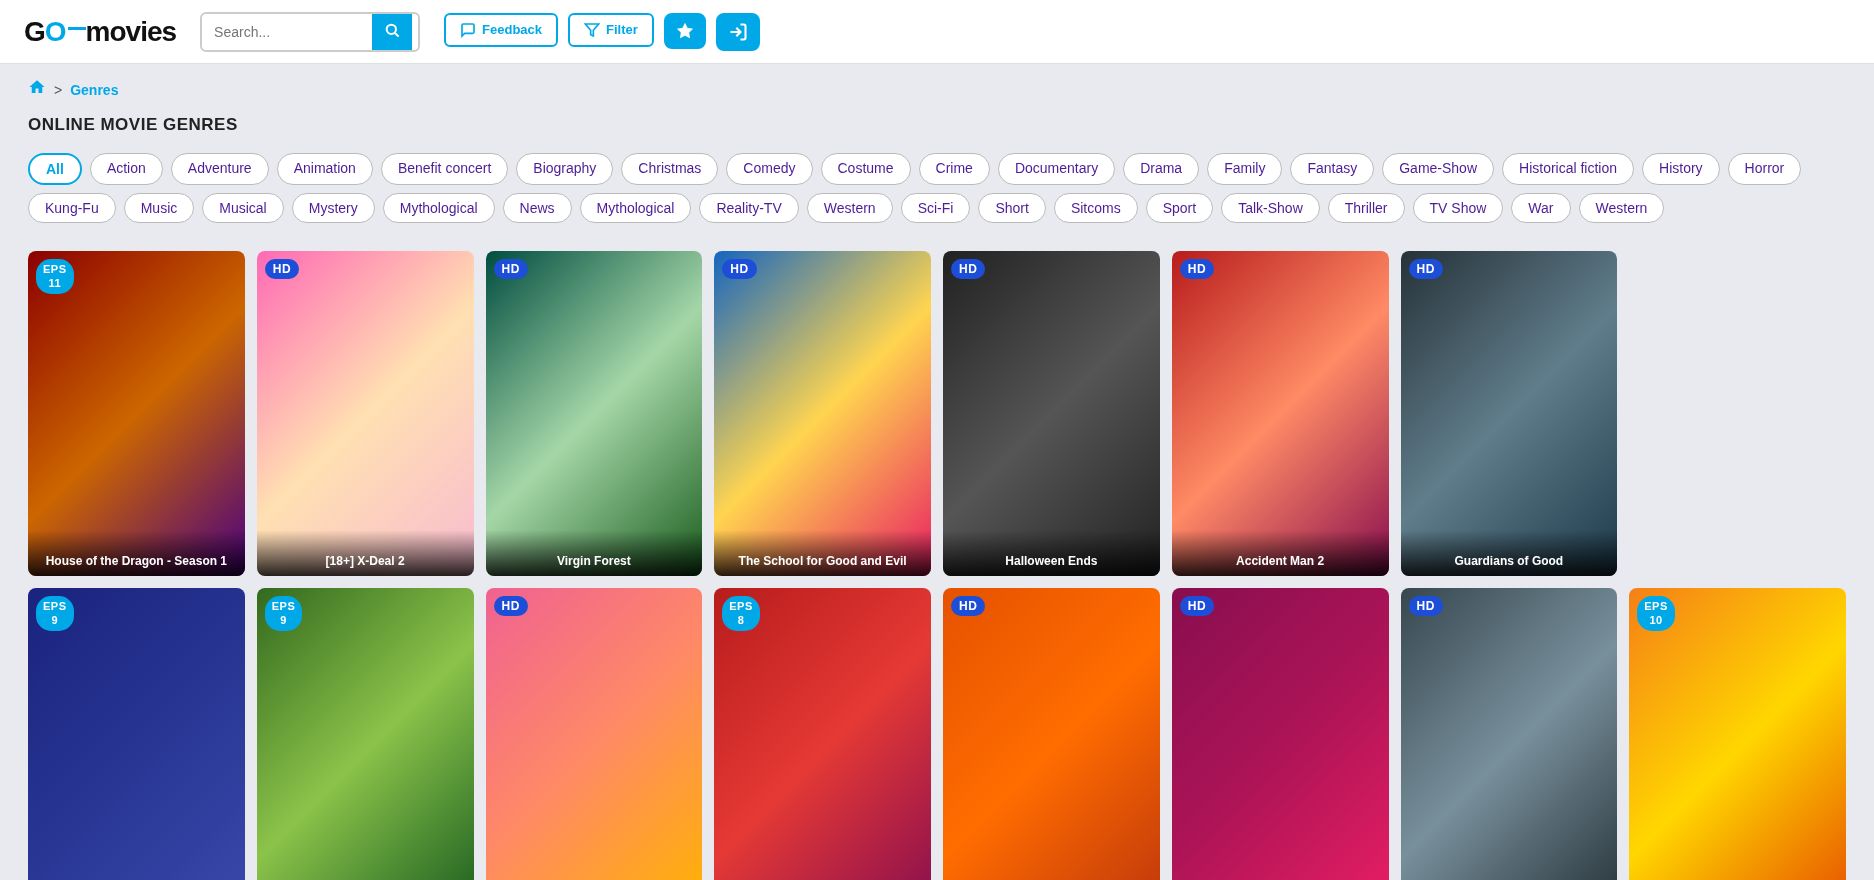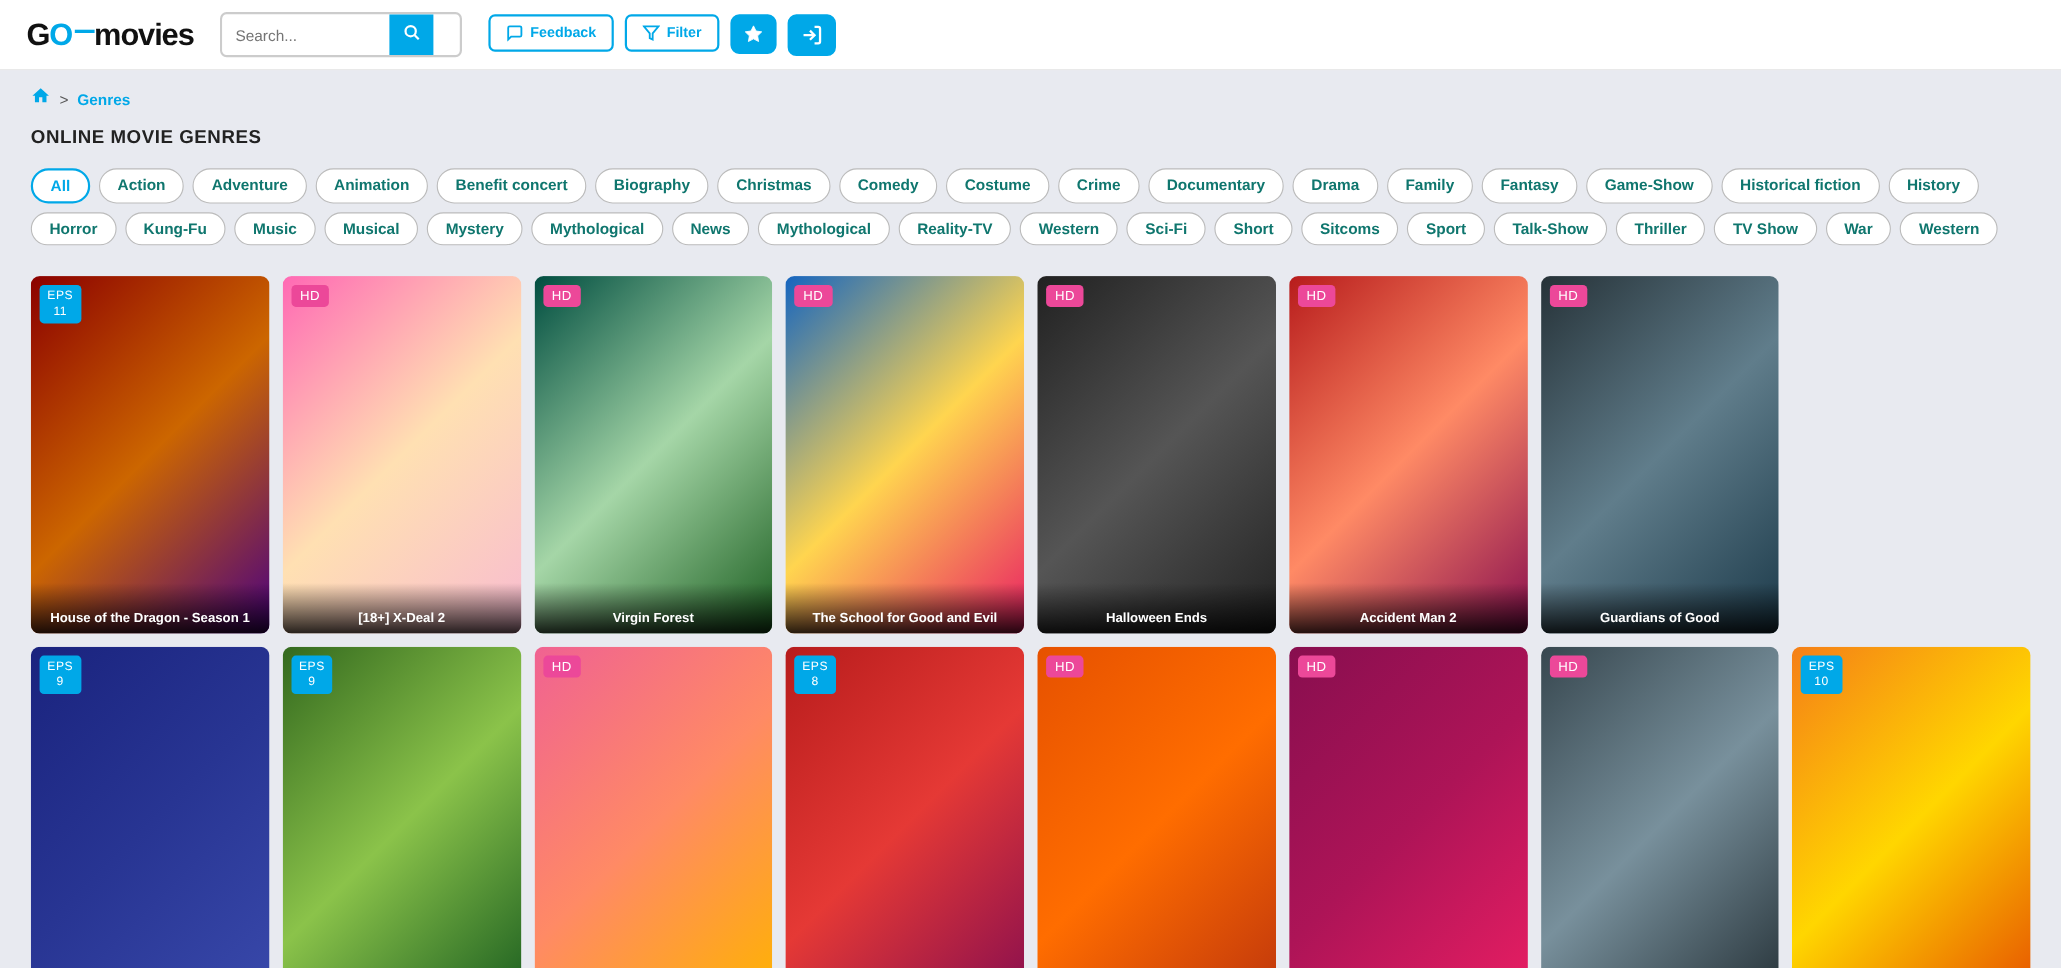--- a/index.html
+++ b/index.html
@@ -49,21 +49,21 @@
       border: 2px solid #ccc;
       border-radius: 6px;
       overflow: hidden;
       width: 220px;
     }
     .search-box input {
       border: none;
       outline: none;
       padding: 7px 12px;
       font-size: 14px;
-      width: 152px;
+      width: 170px;
       color: #888;
     }
     .search-box button {
       background: #00a8e8;
       border: none;
       padding: 8px 12px;
       cursor: pointer;
       color: #fff;
       font-size: 16px;
     }
@@ -133,22 +133,22 @@
       display: flex;
       flex-wrap: wrap;
       gap: 8px;
       margin-bottom: 28px;
     }
     .genre-tag {
       padding: 6px 16px;
       border: 1.5px solid #bbb;
       border-radius: 20px;
       font-size: 14px;
-      font-weight: 700;
-      color: #0f766e;
+      font-weight: 400;
+      color: #4c1d95;
       background: #fff;
       cursor: pointer;
       white-space: nowrap;
     }
     .genre-tag.active {
       background: #fff;
       border: 2px solid #00a8e8;
       color: #00a8e8;
       font-weight: 700;
     }
@@ -174,26 +174,26 @@
       align-items: center;
       justify-content: center;
       font-size: 12px;
       color: #aaa;
     }
     .badge {
       position: absolute;
       top: 8px;
       left: 8px;
       padding: 3px 8px;
-      border-radius: 4px;
+      border-radius: 15px;
       font-size: 12px;
-      font-weight: 400;
+      font-weight: 700;
       letter-spacing: 0.5px;
     }
-    .badge-hd { background: #ec4899; color: #fff; }
+    .badge-hd { background: #1d4ed8; color: #fff; }
     .badge-cam { background: #ff6d00; color: #fff; }
     .badge-eps { background: #00a8e8; color: #fff; font-size: 11px; line-height: 1.3; text-align: center; padding: 3px 7px; }
 
     .movie-title {
       position: absolute;
       bottom: 0;
       left: 0;
       right: 0;
       background: linear-gradient(transparent, rgba(0,0,0,0.85));
       color: #fff;

